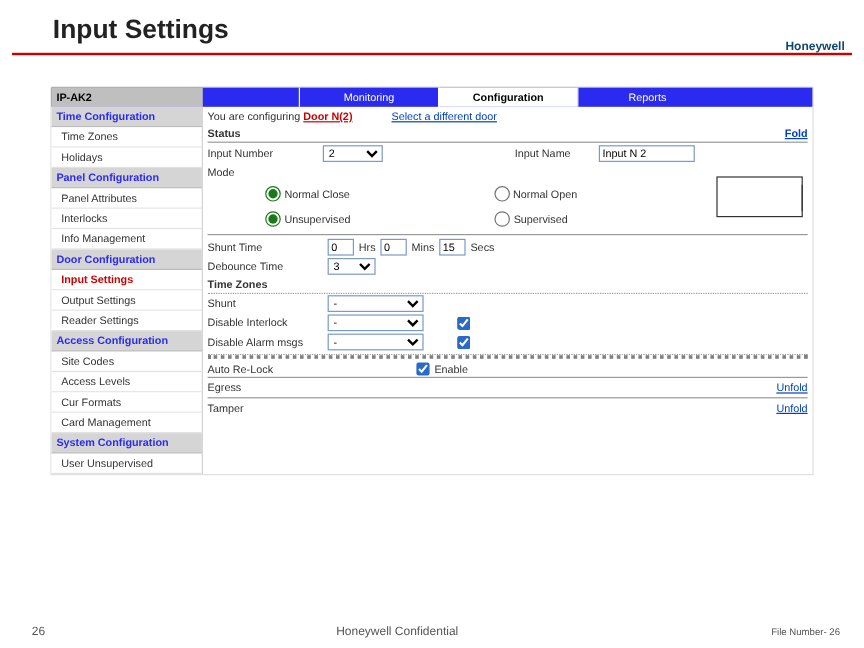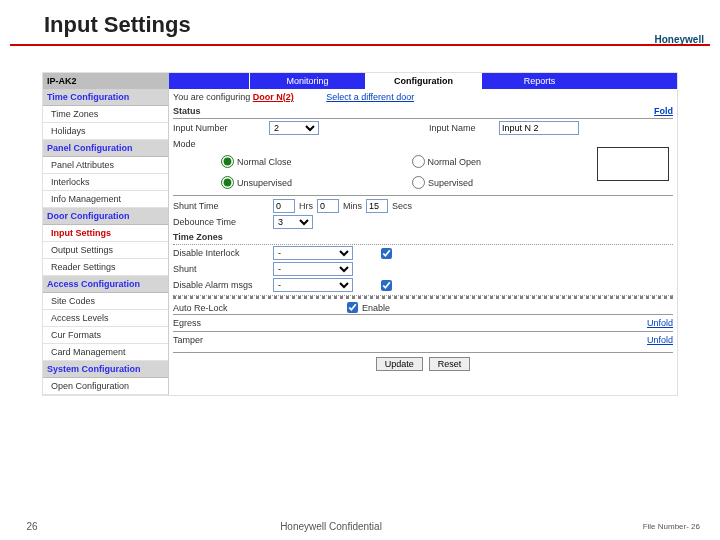--- a/index.html
+++ b/index.html
@@ -77,21 +77,21 @@
       <div class="side-group">Door Configuration</div>
       <div class="side-item active">Input Settings</div>
       <div class="side-item">Output Settings</div>
       <div class="side-item">Reader Settings</div>
       <div class="side-group">Access Configuration</div>
       <div class="side-item">Site Codes</div>
       <div class="side-item">Access Levels</div>
       <div class="side-item">Cur Formats</div>
       <div class="side-item">Card Management</div>
       <div class="side-group">System Configuration</div>
-      <div class="side-item">Open Configuration</div>
+      <div class="side-item">User Unsupervised</div>
     </div>
 
     <div class="main">
       <div class="cfgline">
         <span>You are configuring </span><span class="red">Door N(2)</span>
         <span class="link">Select a different door</span>
       </div>
       <div class="section-hd">
         <span>Status</span>
         <span class="right">Fold</span>
@@ -142,28 +142,28 @@
       </div>
       <div class="time-row">
         <span class="tl">Debounce Time</span>
         <select class="sel small"><option>3</option></select>
       </div>
 
       <div class="section-hd" style="border-bottom:1px dotted #999">
           <span>Time Zones</span>
         </div>
       <div class="time-row">
+          <span class="tl">Shunt</span>
+          <select class="sel" style="width:80px"><option>-</option></select>
+        </div>
+      <div class="time-row">
           <span class="tl">Disable Interlock</span>
           <select class="sel" style="width:80px"><option>-</option></select>
           <span style="width:20px"></span>
           <input type="checkbox" class="chk" checked="" style="">
-        </div>
-      <div class="time-row">
-          <span class="tl">Shunt</span>
-          <select class="sel" style="width:80px"><option>-</option></select>
         </div>
       <div class="time-row">
           <span class="tl">Disable Alarm msgs</span>
           <select class="sel" style="width:80px"><option>-</option></select>
           <span style="width:20px"></span>
           <input type="checkbox" class="chk" checked="" style="">
         </div>
       <hr class="hr" style="border-style:dotted">
       <div class="time-row">
           <span class="tl">Auto Re-Lock</span>
@@ -174,24 +174,20 @@
 
       <div class="sec-row">
           <span>Egress</span>
           <span class="r">Unfold</span>
         </div>
       <div class="sec-row">
           <span>Tamper</span>
           <span class="r">Unfold</span>
         </div>
 
-      <div class="btnbar">
-        <button class="btn">Update</button>
-        <button class="btn">Reset</button>
-      </div>
     </div>
   </div>
 </div>
 
 <div class="footer">
   <div class="pg">26</div>
   <div class="conf">Honeywell Confidential</div>
   <div class="fnum">File Number- 26</div>
 </div>
 

